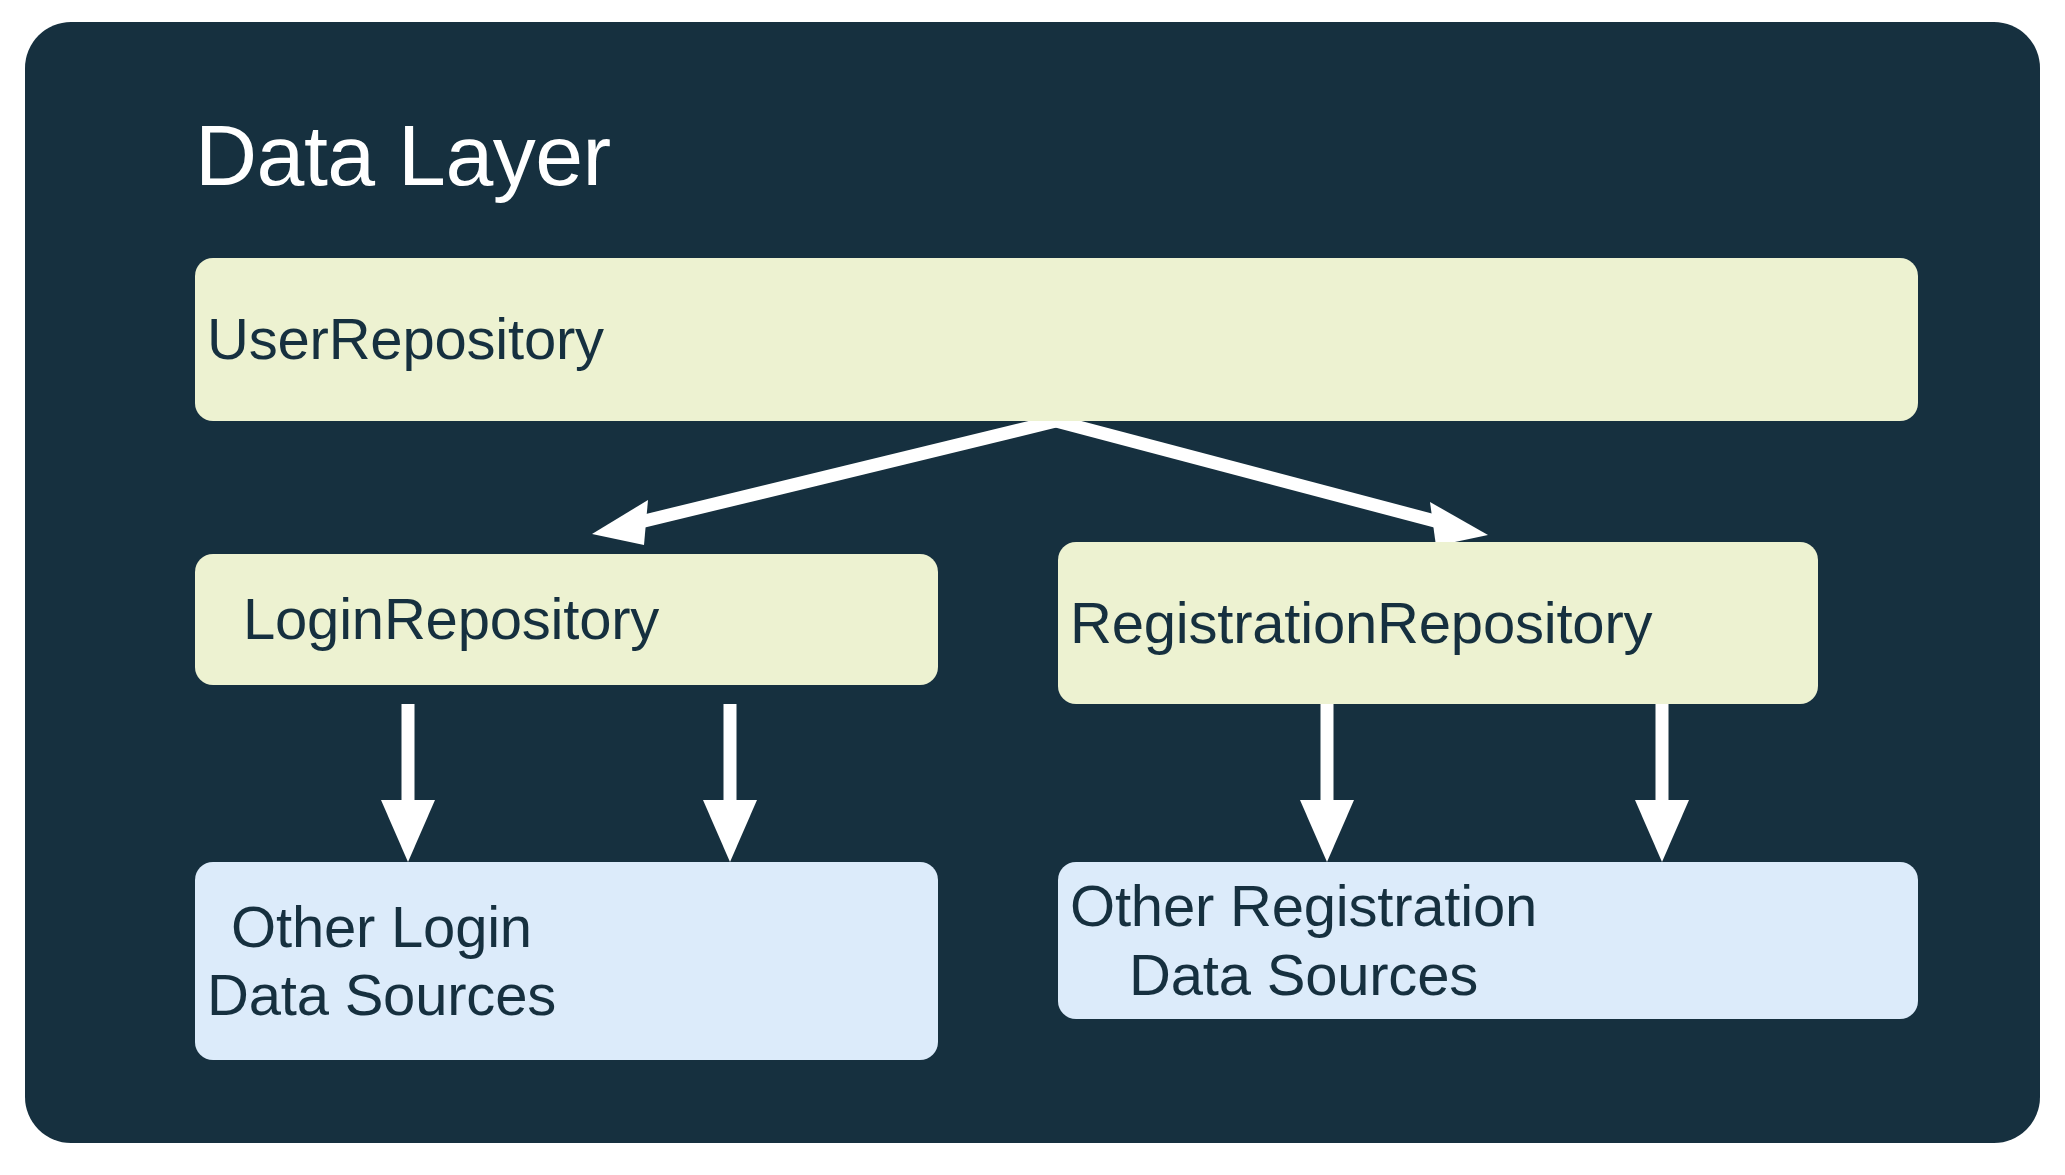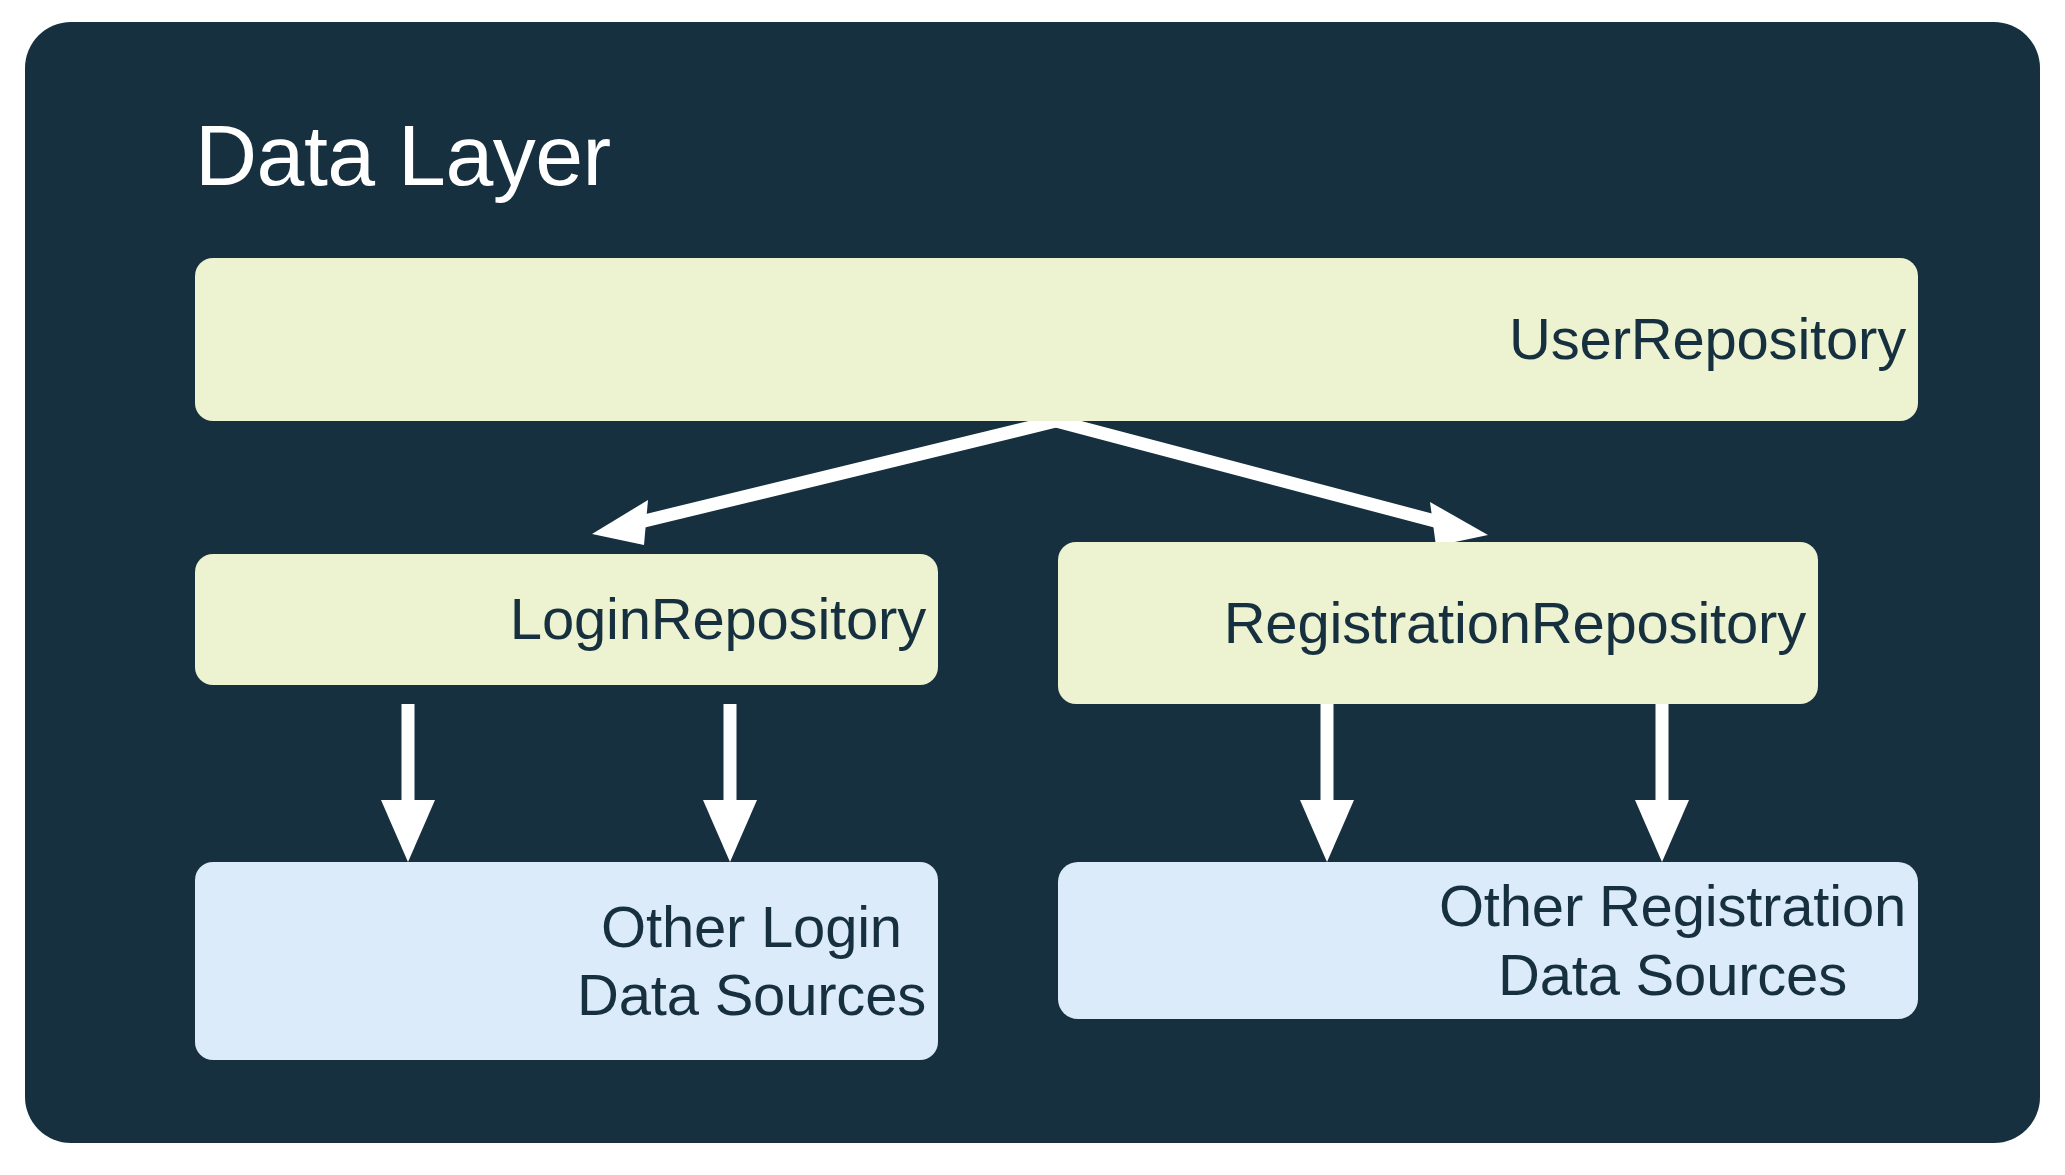--- a/index.html
+++ b/index.html
@@ -45,21 +45,21 @@
     margin-top: 12px;
   }
 
   
   .node {
     position: absolute;
     box-sizing: border-box;
     border-radius: 18px;
     display: flex;
     align-items: center;
-    justify-content: flex-end;
+    justify-content: flex-start;
     text-align: center;
     color: #16303f;
     font-size: 58px;
     line-height: 1.18;
     letter-spacing: -0.2px;
     padding: 4px 12px;
   }
   .node.repo   { background: #edf2d1; }
   .node.source { background: #dcebfa; }
 
@@ -77,21 +77,21 @@
   #node-registration-repository {
     left: 1058px; top: 542px;
     width: 760px; height: 162px;
   }
   #node-other-login-sources {
     left: 195px;  top: 862px;
     width: 743px; height: 198px;
   }
   #node-other-registration-sources {
     left: 1058px; top: 862px;
-    width: 860px; height: 157px; border-radius: 20px;
+    width: 860px; height: 157px;
   }
 
   
   .connectors {
     position: absolute;
     left: 0; top: 0;
     width: 2065px;
     height: 1175px;
     pointer-events: none;
   }

